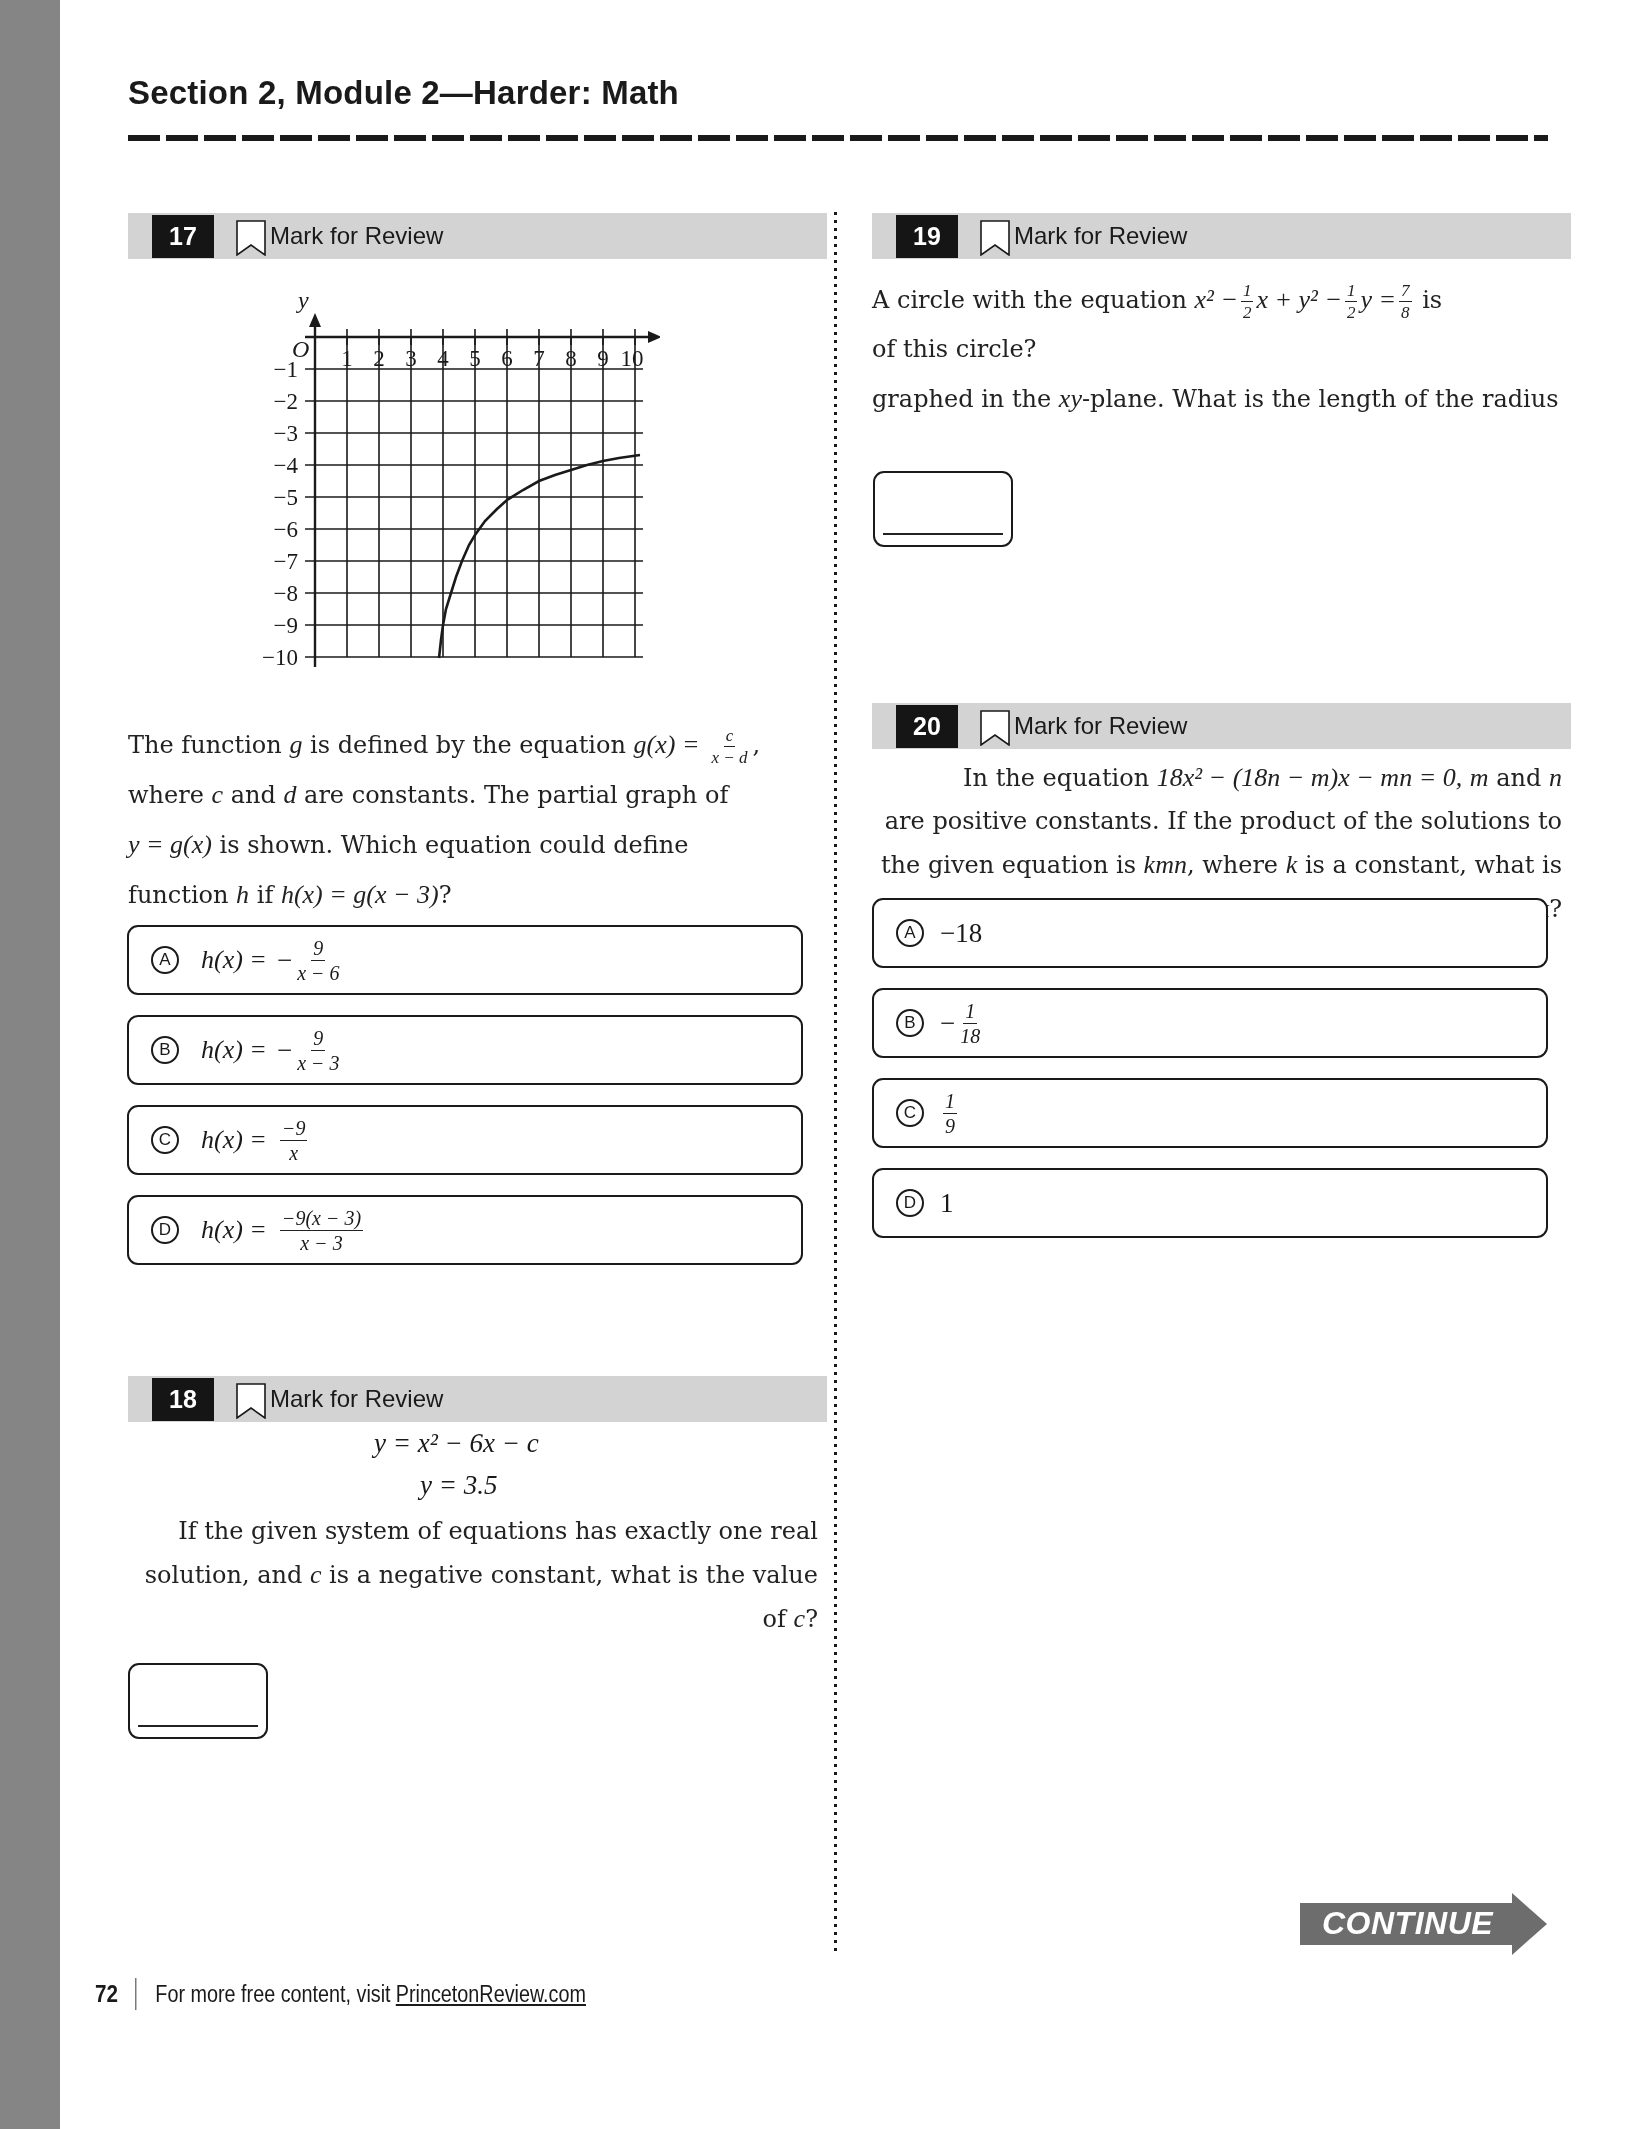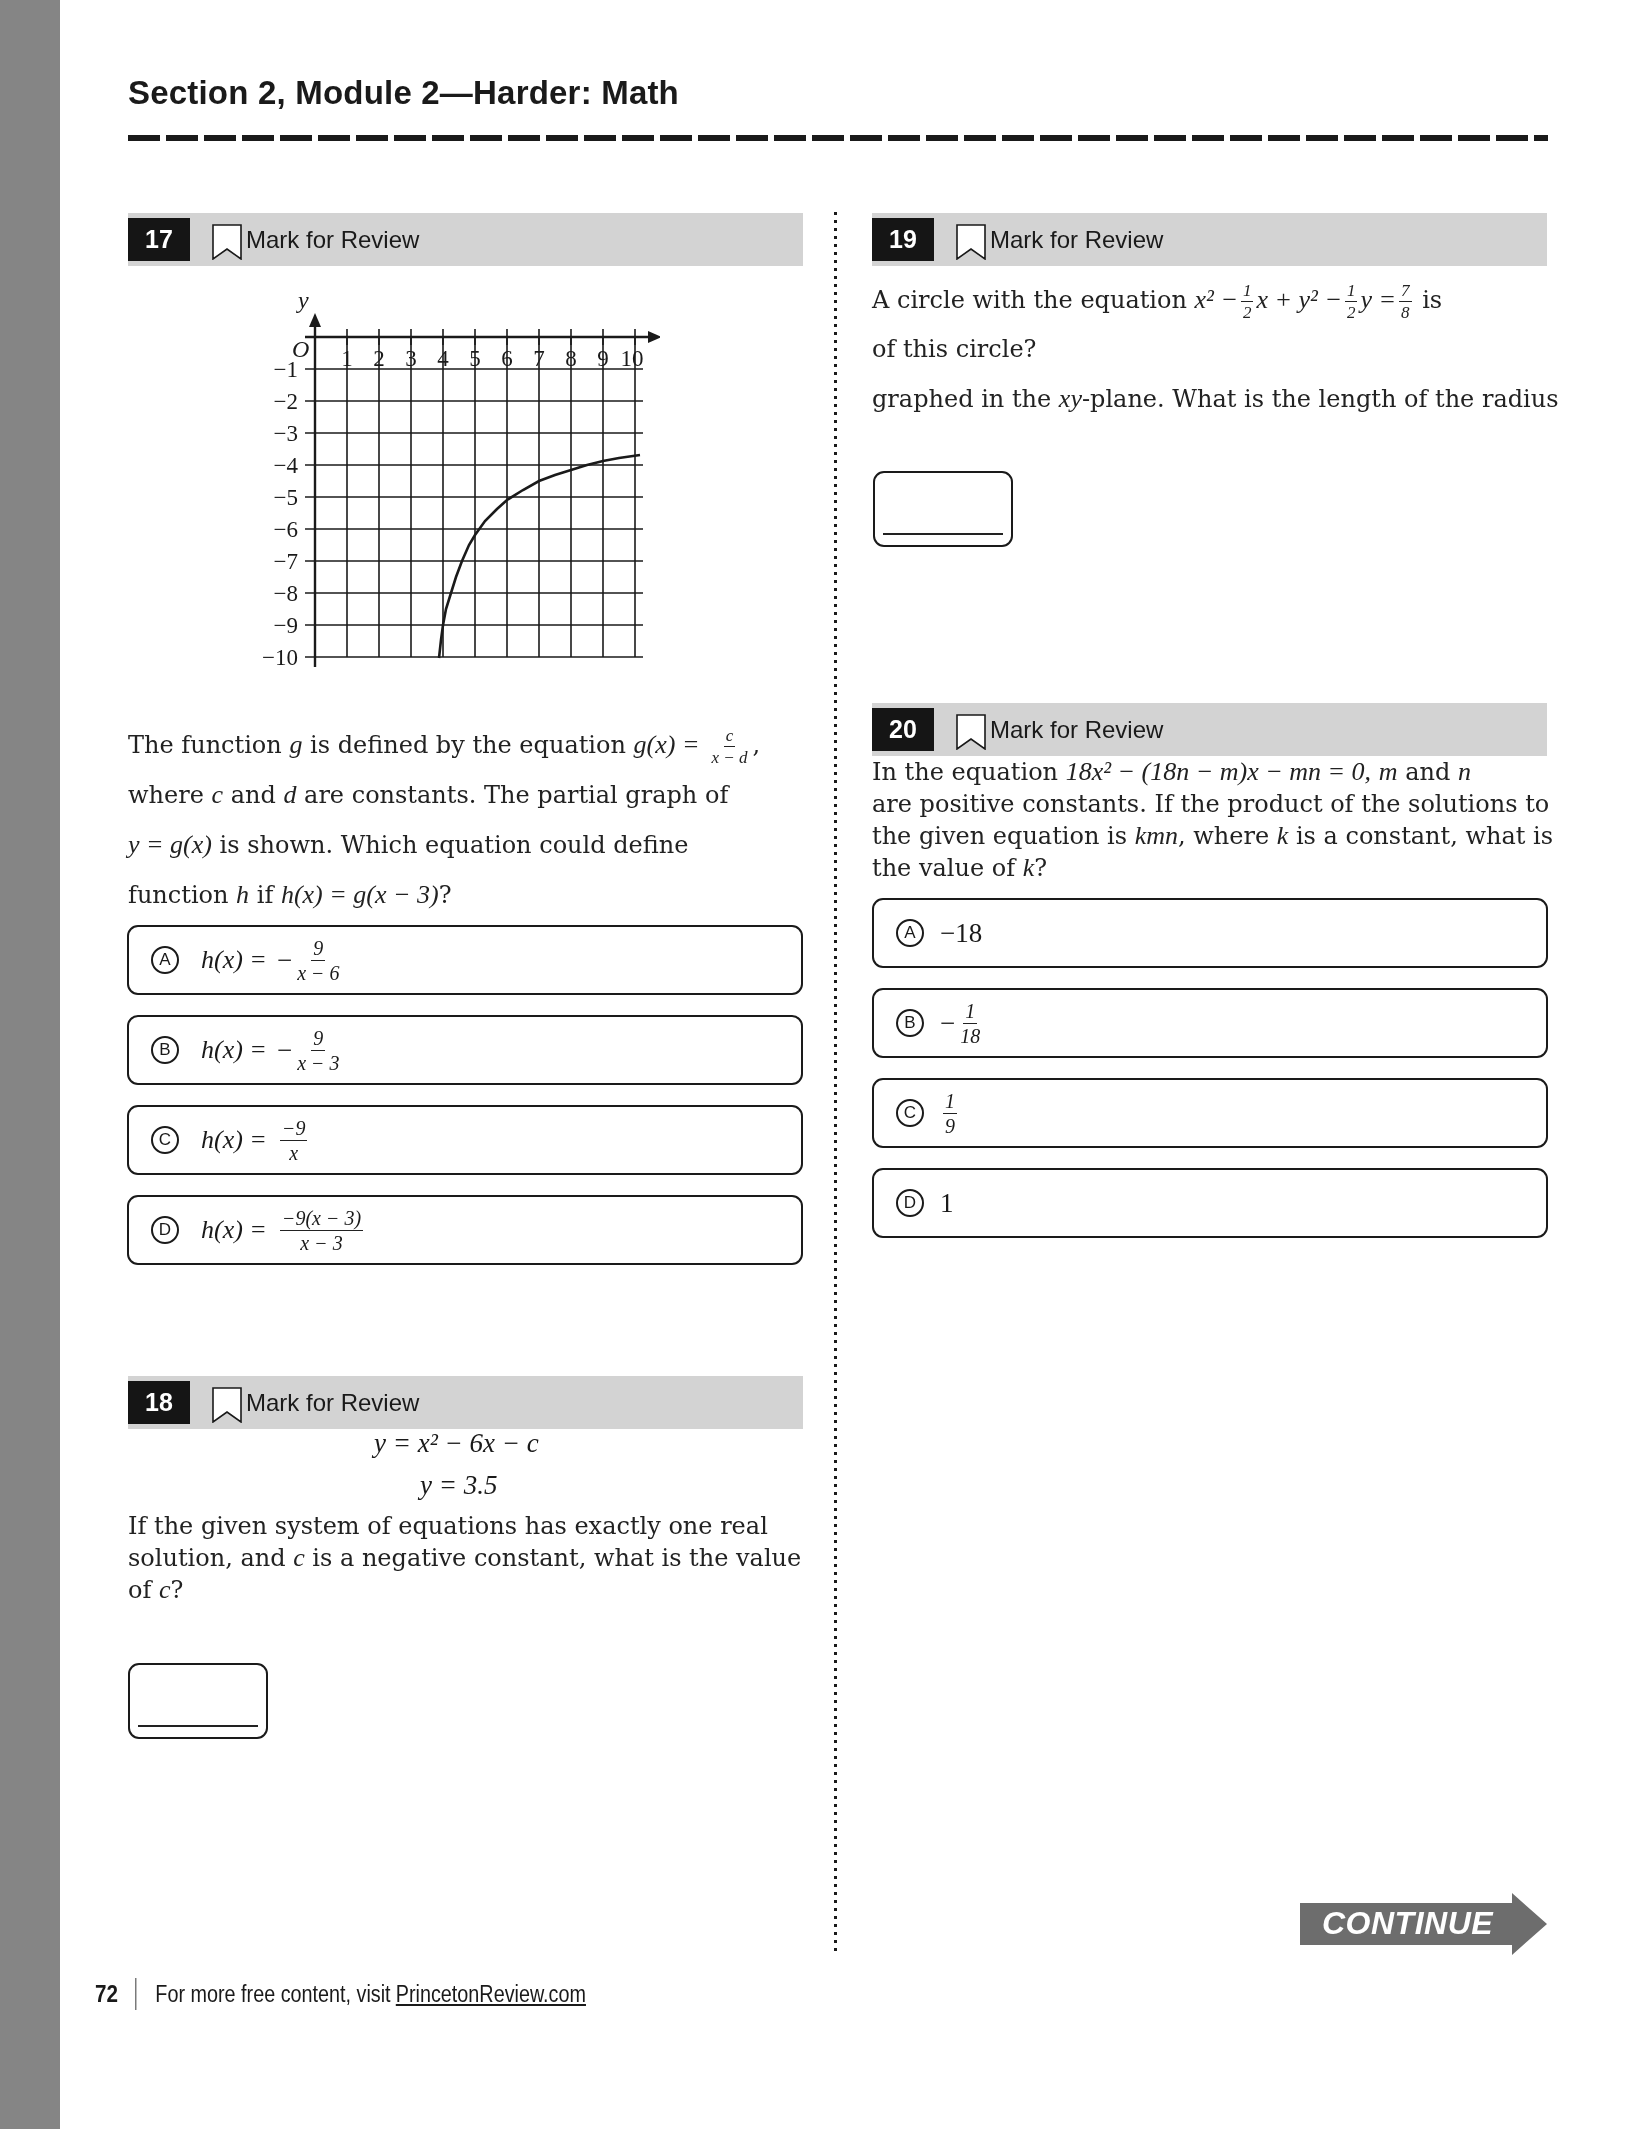--- a/index.html
+++ b/index.html
@@ -5,27 +5,27 @@
   html, body { margin:0; padding:0; }
   body { width:1640px; height:2129px; position:relative; background:#ffffff; overflow:hidden;
          font-family:"DejaVu Serif", serif; color:#1a1a1a; }
   .sidebar { position:absolute; left:0; top:0; width:60px; height:2129px; background:#858585; }
   .title { position:absolute; left:128px; top:74px; font-family:"Liberation Sans", sans-serif;
            font-weight:bold; font-size:33px; letter-spacing:0.2px; color:#1a1a1a; }
   .title-rule { position:absolute; left:128px; top:135px; width:1420px; height:6px;
                 background:repeating-linear-gradient(90deg,#1a1a1a 0 32px,transparent 32px 38px); }
   .divider { position:absolute; left:834px; top:212px; width:3px; height:1740px;
              background:repeating-linear-gradient(180deg,#1a1a1a 0 3px,transparent 3px 8px); }
-  .qhead { position:absolute; height:53px; background:#d3d3d3; display:flex; align-items:center; }
+  .qhead { position:absolute; height:46px; background:#d3d3d3; display:flex; align-items:center;padding-left:24px; }
   .qnum { width:62px; height:43px; background:#151515; color:#fff; font-family:"Liberation Sans",sans-serif;
           font-weight:bold; font-size:25px; display:flex; align-items:center; justify-content:center; }
   .bookmark { width:30px; height:36px; margin-left:22px; margin-top:4px; }
   .mfr { font-family:"Liberation Sans",sans-serif; font-size:24px; margin-left:4px; color:#1a1a1a; }
   .qtext { position:absolute; font-size:24px; line-height:49px; color:#222; }
-  .qtext.tight { line-height:32px; }
+  .qtext.tight { line-height:43px;text-align:right; }
   i.m { font-family:"Liberation Serif", serif; font-style:italic; font-size:26px; }
   .frac { display:inline-flex; flex-direction:column; align-items:center; vertical-align:middle;
           font-family:"Liberation Serif", serif; line-height:1; margin:0 3px; }
   .frac .n { font-size:19px; padding:0 2px 2px; border-bottom:1.5px solid #222; }
   .frac .d { font-size:19px; padding:2px 2px 0; }
   .frac.sm .n, .frac.sm .d { font-size:17px; }
   .choice { position:absolute; height:70px; border:2.5px solid #1a1a1a; border-radius:11px;
             box-sizing:border-box; display:flex; align-items:center; background:#fff; }
   .letter { width:28px; height:28px; border:2px solid #1a1a1a; border-radius:50%; box-sizing:border-box;
             margin-left:22px; display:flex; align-items:center; justify-content:center;

